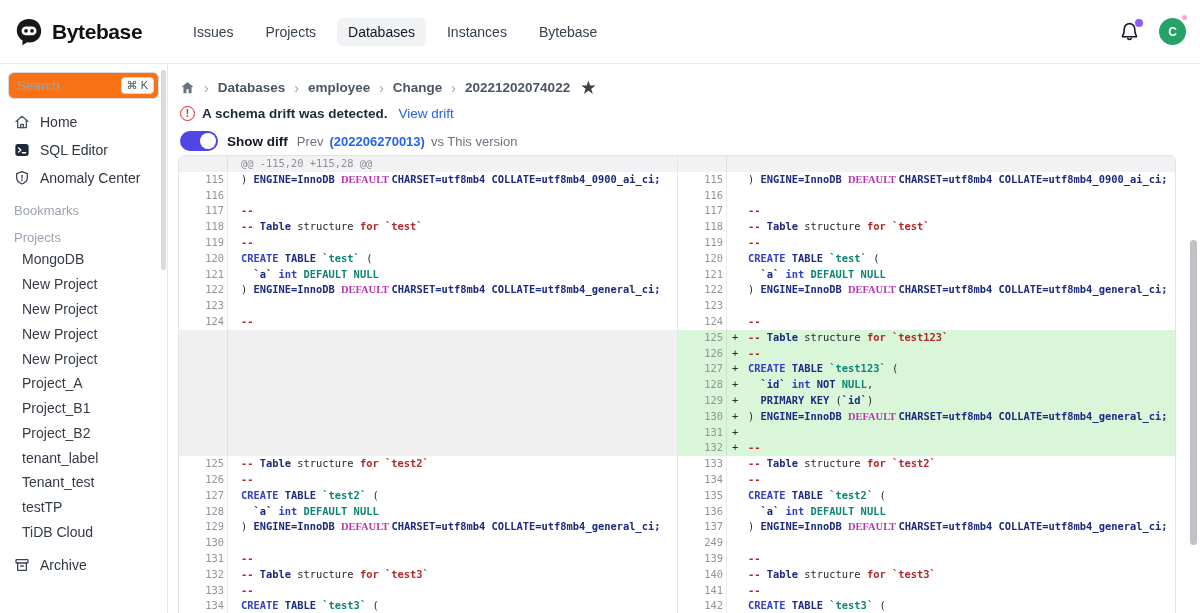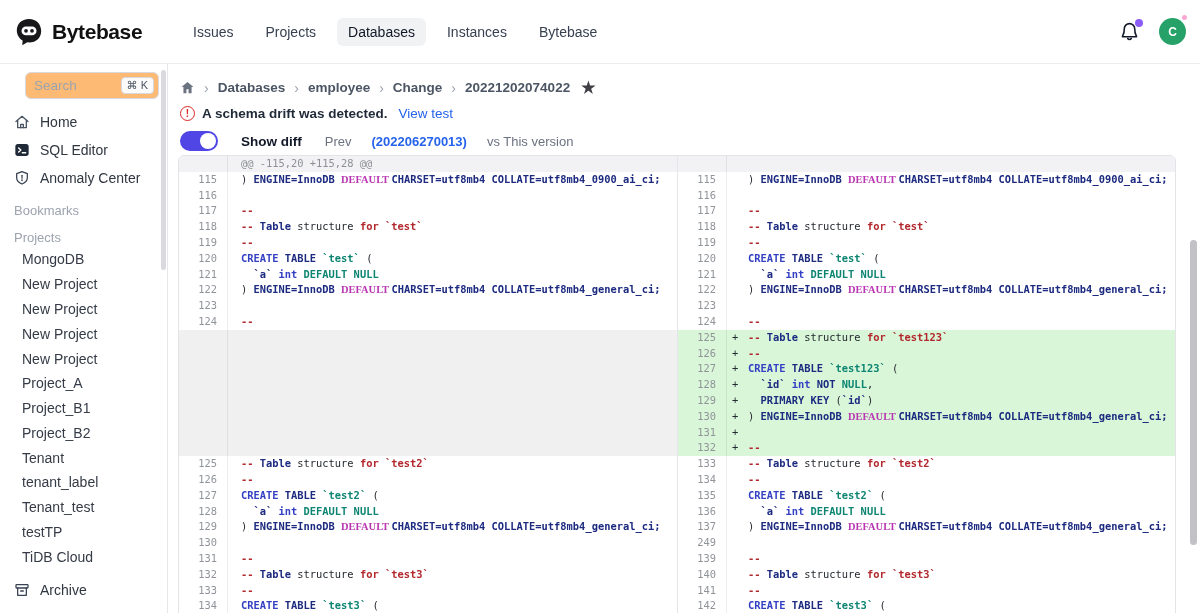--- a/index.html
+++ b/index.html
@@ -22,21 +22,21 @@
     color:#fff; font-size:12px; font-weight:bold; display:flex; align-items:center;
     justify-content:center; cursor:pointer; }
   .avatar-dot { position:absolute; top:-3px; right:-1px; width:5px; height:5px;
     border-radius:50%; background:#f9a8d4; }
 
   
   .app { display:flex; height:567px; }
   .sidebar { width:168px; border-right:1px solid #e7e7eb; padding:8px 8px 0;
     display:flex; flex-direction:column; position:relative; background:#fff; }
   .search-box { height:27px; border:1px solid #d8d8de; border-radius:6px; display:flex;
-    align-items:center; padding:0 4px 0 8px; background:#fdba74;margin-left:17px; }
+    align-items:center; padding:0 4px 0 8px; background:#f97316; }
   .search-box input { border:none; outline:none; width:86px; font-size:13.5px;
     font-family:"Liberation Sans", sans-serif; color:#374151; background:transparent; }
   .search-box input::placeholder { color:#9aa3ae; }
   .kbd { margin-left:auto; font-size:11px; color:#4b5563; border:1px solid #d8d8de;
     border-radius:4px; padding:1px 5px; background:#fbfbfc; white-space:nowrap; }
   .side-nav { margin-top:10px;text-align:right; }
   .side-item { display:flex; align-items:center; gap:10px; padding:5px 6px; font-size:14px;
     color:#2f3640; border-radius:4px; margin-bottom:2px; cursor:pointer; }
   .side-item svg { flex:none; }
   .side-section { font-size:13px; color:#9ca3af; padding:10px 6px 2px; }
@@ -53,38 +53,38 @@
   .crumb { cursor:pointer; }
   .crumb-sep { color:#9ca3af; font-weight:400; font-size:14px; }
   .star { color:#3f3f46; font-size:16px; margin-left:2px; cursor:pointer; }
   .alert-row { display:flex; align-items:center; gap:7px; margin-top:9px; }
   .alert-ico { width:15px; height:15px; border:1.5px solid #dc2626; border-radius:50%;
     color:#dc2626; font-size:10px; font-weight:bold; display:flex; align-items:center;
     justify-content:center; line-height:1; }
   .alert-text { font-size:13.5px; font-weight:600; color:#1f2937; }
   .link { color:#2563eb; cursor:pointer; }
   .alert-row .link { font-size:13.5px; margin-left:4px; }
-  .diffbar { display:flex; align-items:center; gap:23px; margin-top:10px; }
+  .diffbar { display:flex; align-items:center; gap:9px; margin-top:10px; }
   .toggle { width:38px; height:20px; border-radius:10px; background:#4f46e5;
     position:relative; cursor:pointer; flex:none; }
   .toggle-knob { position:absolute; top:2px; right:2px; width:16px; height:16px;
     border-radius:50%; background:#fff; }
   .diffbar-label { font-size:13.5px; font-weight:700; color:#111827; }
   .diffbar-sub { font-size:13px; color:#6b7280; }
   .diffbar .link { font-size:13px; }
 
   
   .diff-card { position:absolute; left:10px; top:91px; right:24px; bottom:3px;
     border:1px solid #e4e4e8; border-radius:6px; overflow:hidden; background:#fff;
     display:flex; }
   .pane { width:50%; overflow:hidden; }
   .pane.right { border-left:1px solid #e6e6ea; }
   .drow { display:flex; height:15.8px; line-height:15.8px;
     font-family:"DejaVu Sans Mono", monospace; font-size:10.4px; white-space:pre; }
-  .gut { width:49px; flex:none; text-align:right; padding-right:10px;
+  .gut { width:49px; flex:none; text-align:right; padding-right:3px;
     color:#909499; border-right:1px solid rgba(0,0,0,0.07); }
   .sign { flex:none; color:#24292f; }
   .sign.L { width:13px; }
   .sign.R { width:21px; padding-left:5px; }
   .code { flex:1; color:#24292f; overflow:hidden; }
   .drow.hdr { background:#f2f2f5; }
   .drow.add { background:#d9f6d9; }
   .drow.ph  { background:#f0f0f1; }
   .tk-p   { color:#24292f; }
   .tk-kw  { color:#1c2a80; font-weight:bold; }
@@ -172,21 +172,20 @@
     <div class="side-section">Projects</div>
     <div class="proj-list">
         <div class="proj-item">MongoDB</div>
         <div class="proj-item">New Project</div>
         <div class="proj-item">New Project</div>
         <div class="proj-item">New Project</div>
         <div class="proj-item">New Project</div>
         <div class="proj-item">Project_A</div>
         <div class="proj-item">Project_B1</div>
         <div class="proj-item">Project_B2</div>
-        <div class="proj-item">Tenant</div>
         <div class="proj-item">tenant_label</div>
         <div class="proj-item">Tenant_test</div>
         <div class="proj-item">testTP</div>
         <div class="proj-item">TiDB Cloud</div>
       </div>
     <div class="side-item archive-item">
       <svg width="16" height="16" viewBox="0 0 24 24" fill="none" stroke="#374151" stroke-width="1.9" stroke-linecap="round" stroke-linejoin="round">
         <rect x="3" y="4" width="18" height="5" rx="1"></rect>
           <path d="M5.5 9v11h13V9"></path>
           <path d="M10 13.5h4"></path>
@@ -210,21 +209,21 @@
       <span class="crumb-sep">›</span>
       <span class="crumb">Change</span>
       <span class="crumb-sep">›</span>
       <span class="crumb">20221202074022</span>
       <span class="star">★</span>
     </div>
 
     <div class="alert-row">
       <span class="alert-ico">!</span>
       <span class="alert-text">A schema drift was detected.</span>
-      <span class="link">View test</span>
+      <span class="link">View drift</span>
     </div>
 
     <div class="diffbar">
       <div class="toggle">
         <div class="toggle-knob"></div>
       </div>
       <span class="diffbar-label">Show diff</span>
       <span class="diffbar-sub">Prev</span>
       <span class="link" style="font-size:13px; font-weight:600; margin:0 -3px;">(202206270013)</span>
       <span class="diffbar-sub">vs This version</span>

